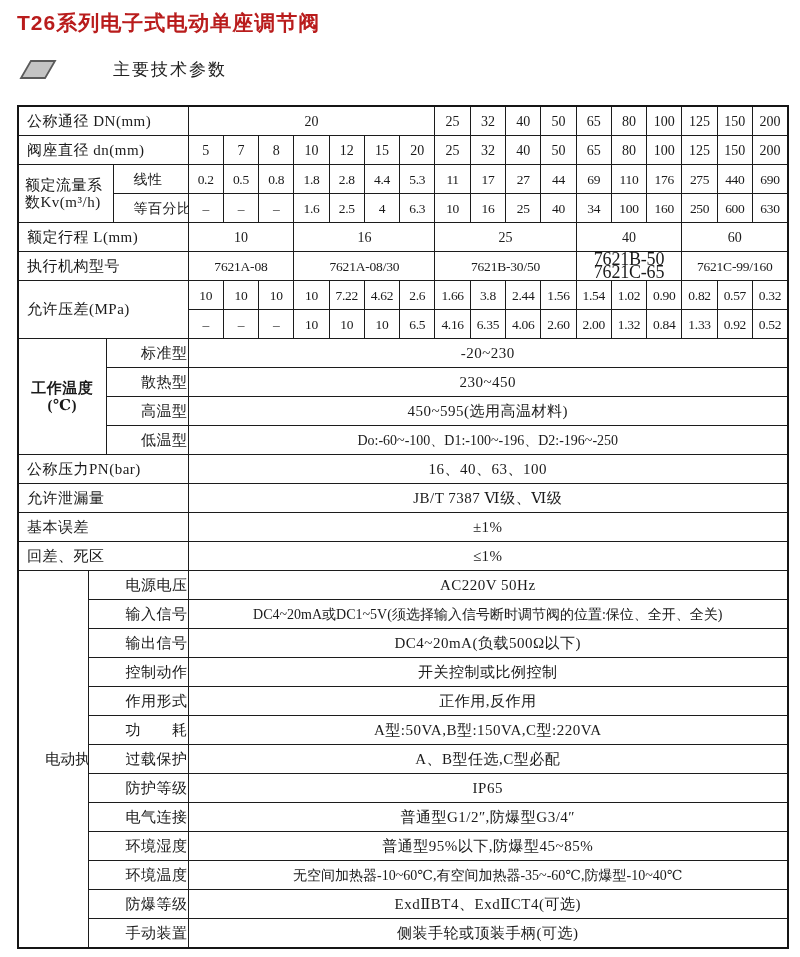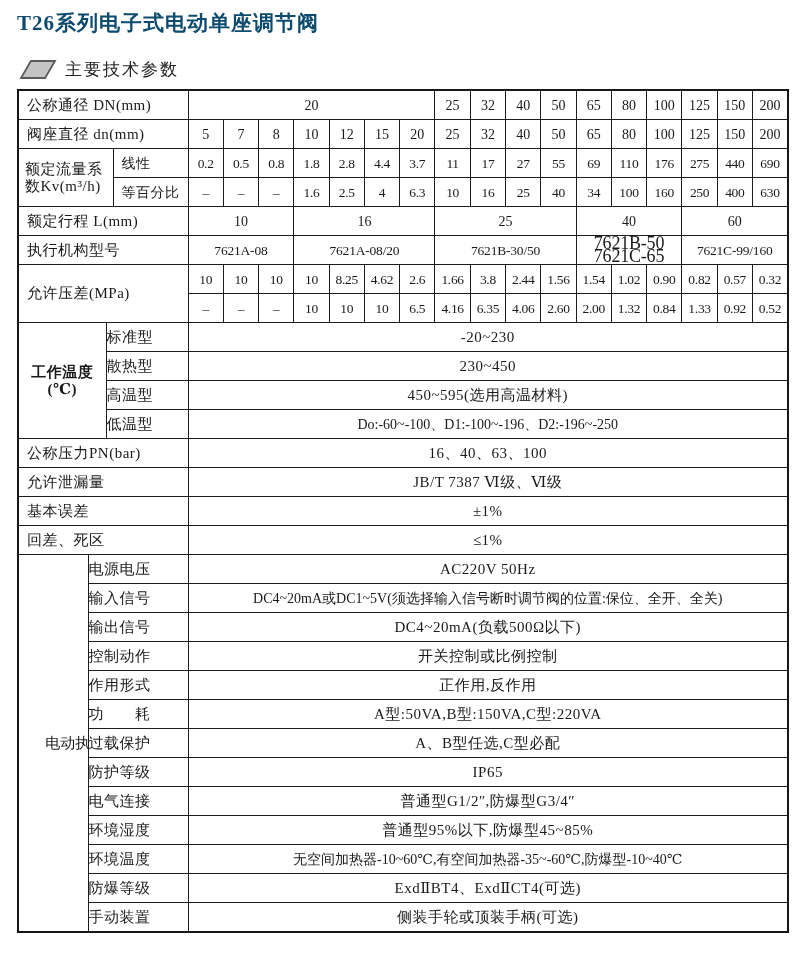--- a/index.html
+++ b/index.html
@@ -2,47 +2,47 @@
 <html><head>
 <meta charset="utf-8">
 <style>
   html,body { margin:0; padding:0; }
   body {
     width:800px; height:957px; background:#ffffff; color:#1a1a1a;
     font-family:"Liberation Serif","DejaVu Serif",serif;
     overflow:hidden;
   }
   .page-title {
-    font-family:Liberation Serif, serif;
-    font-weight:bold; font-size:21px; color:#0c4a6e;
+    font-family:Liberation Sans, sans-serif;
+    font-weight:bold; font-size:21px; color:#b91c1c;
     margin:9px 0 0 17px; letter-spacing:1px;
   }
   .section-heading {
     display:flex; align-items:center; margin:21px 0 0 19px;
     font-family:"Liberation Sans","DejaVu Sans",sans-serif;
-    font-size:17px; color:#222; letter-spacing:2px;
+    font-size:17px; color:#222; letter-spacing:2px;gap:48px;
   }
   .bullet-parallelogram {
     width:22px; height:15px; background:#c4c4c4;
     border:2px solid #5a5a5a; transform:skewX(-30deg);
     margin-right:14px; margin-left:6px;
   }
   table.spec-table {
-    margin:8px 0 0 17px; width:772px;
+    margin:24px 0 0 17px; width:772px;
     border-collapse:collapse; table-layout:fixed;
     border:2px solid #151515;
   }
   td {
     border:1px solid #1c1c1c; height:28px; padding:0;
     text-align:center; vertical-align:middle;
     font-size:14px; line-height:15px; overflow:hidden; white-space:nowrap;
   }
   td.lbl { text-align:left; padding-left:8px; font-size:15px; letter-spacing:0.5px; }
-  td.sublbl { text-align:left; padding-left:8px; font-size:14px; letter-spacing:0.5px; }
-  td.sublbl-c { text-align:left; font-size:15px; letter-spacing:0.5px; }
+  td.sublbl { text-align:left; padding-left:20px; font-size:14px; letter-spacing:0.5px; }
+  td.sublbl-c { text-align:right; font-size:15px; letter-spacing:0.5px; }
   td.wrap { white-space:normal; line-height:17px; }
   td.num { font-size:13.5px; letter-spacing:-0.3px; }
   td.val { font-size:15px; letter-spacing:0.5px; }
   td.val-sm { font-size:14px; letter-spacing:0; }
   td.model { font-size:13.5px; letter-spacing:-0.2px; }
   td.model .two-line div { line-height:13px; font-size:18px; }
   td.vlabel div {
     width:16px; margin:0 auto; word-break:break-all;
     line-height:37px; font-size:15px; text-align:center;
   }
@@ -121,25 +121,25 @@
 
   <tr>
     <td class="lbl wrap" colspan="3" rowspan="2" style="padding-left:6px; padding-right:2px;">额定流量系数Kv(m³/h)</td>
     <td class="sublbl">线性</td>
     <td class="num">0.2</td>
     <td class="num">0.5</td>
     <td class="num">0.8</td>
     <td class="num">1.8</td>
     <td class="num">2.8</td>
     <td class="num">4.4</td>
-    <td class="num">3.7</td>
+    <td class="num">5.3</td>
     <td class="num">11</td>
     <td class="num">17</td>
     <td class="num">27</td>
-    <td class="num">55</td>
+    <td class="num">44</td>
     <td class="num">69</td>
     <td class="num">110</td>
     <td class="num">176</td>
     <td class="num">275</td>
     <td class="num">440</td>
     <td class="num">690</td>
   </tr>
 
   <tr>
     <td class="sublbl">等百分比</td>
@@ -151,54 +151,54 @@
     <td class="num">4</td>
     <td class="num">6.3</td>
     <td class="num">10</td>
     <td class="num">16</td>
     <td class="num">25</td>
     <td class="num">40</td>
     <td class="num">34</td>
     <td class="num">100</td>
     <td class="num">160</td>
     <td class="num">250</td>
-    <td class="num">400</td>
+    <td class="num">600</td>
     <td class="num">630</td>
   </tr>
 
   <tr>
     <td class="lbl" colspan="4">额定行程 L(mm)</td>
     <td colspan="3">10</td>
     <td colspan="4">16</td>
     <td colspan="4">25</td>
     <td colspan="3">40</td>
     <td colspan="3">60</td>
   </tr>
 
   <tr>
     <td class="lbl" colspan="4">执行机构型号</td>
     <td class="model" colspan="3">7621A-08</td>
-    <td class="model" colspan="4">7621A-08/20</td>
+    <td class="model" colspan="4">7621A-08/30</td>
     <td class="model" colspan="4">7621B-30/50</td>
     <td class="model" colspan="3">
       <div class="two-line">
         <div>7621B-50</div>
         <div>7621C-65</div>
       </div>
     </td>
     <td class="model" colspan="3">7621C-99/160</td>
   </tr>
 
   <tr>
     <td class="lbl" colspan="4" rowspan="2">允许压差(MPa)</td>
     <td class="num">10</td>
     <td class="num">10</td>
     <td class="num">10</td>
     <td class="num">10</td>
-    <td class="num">8.25</td>
+    <td class="num">7.22</td>
     <td class="num">4.62</td>
     <td class="num">2.6</td>
     <td class="num">1.66</td>
     <td class="num">3.8</td>
     <td class="num">2.44</td>
     <td class="num">1.56</td>
     <td class="num">1.54</td>
     <td class="num">1.02</td>
     <td class="num">0.90</td>
     <td class="num">0.82</td>

